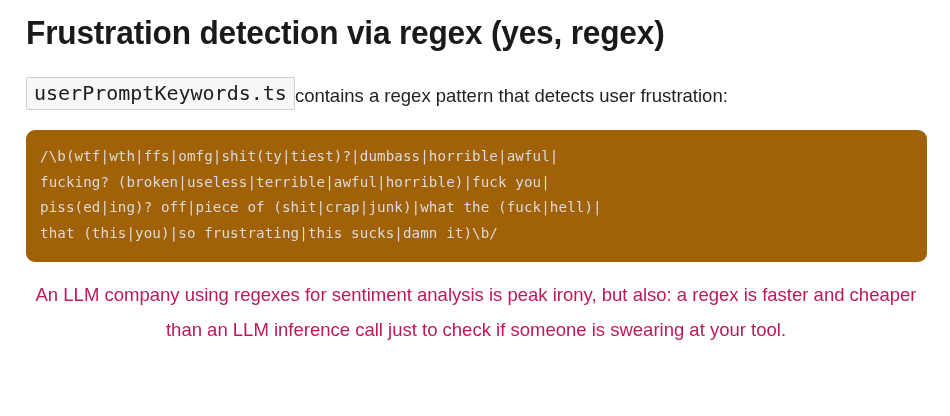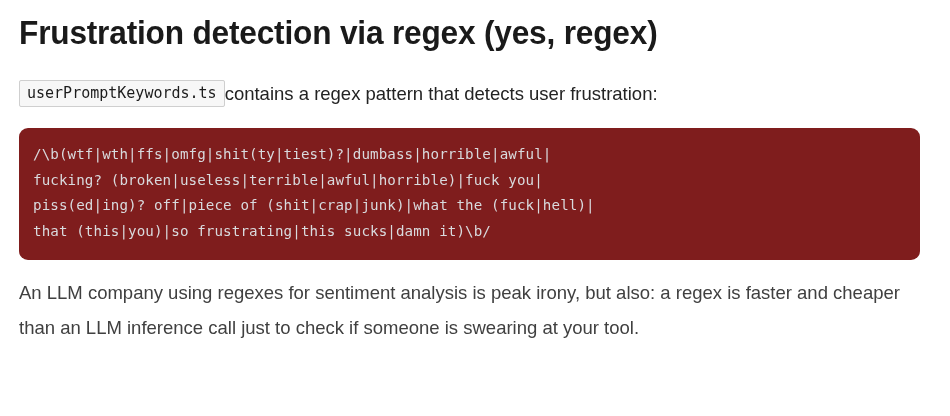--- a/index.html
+++ b/index.html
@@ -13,20 +13,21 @@
     overflow: hidden;
     font-family: "Liberation Sans", sans-serif;
     color: #1f1f1f;
     -webkit-font-smoothing: antialiased;
   }
 
   .page {
     padding: 0 19px;
     box-sizing: border-box;
     width: 859px;
+    margin-left: 7px;
   }
 
   .article-title {
     font-family: "Liberation Sans Narrow", "Liberation Sans", sans-serif;
     font-weight: bold;
     font-size: 34px;
     line-height: 40px;
     letter-spacing: -0.2px;
     color: #1a1a1a;
     margin: 12px 0 0 0;
@@ -38,55 +39,56 @@
   .intro-para {
     font-size: 18.5px;
     line-height: 26px;
     color: #232323;
     margin: 28px 0 0 0;
     white-space: nowrap;
   }
 
   .inline-code {
     font-family: "DejaVu Sans Mono", "Liberation Mono", monospace;
-    font-size: 15px;
+    font-size: 20px;
     background: #f7f7f7;
     border: 1px solid #cfcfcf;
     border-radius: 2px;
     padding: 3px 7px 4px 7px;
     color: #1c1c1c;
     white-space: pre;
     vertical-align: 2px;
   }
 
   .code-block {
     margin: 21px 0 0 0;
-    background: #7f1d1d;
+    background: #a16207;
     border-radius: 9px;
     padding: 14px 0 16px 0;
     width: 901px;
     box-sizing: border-box;
   }
 
   .code-line {
     font-family: "DejaVu Sans Mono", "Liberation Mono", monospace;
     font-size: 14.2px;
     line-height: 25.5px;
     color: #d9dadd;
     white-space: pre;
     padding: 0 14px;
     letter-spacing: 0.1px;
   }
 
   .body-para {
     font-size: 18.5px;
     line-height: 35px;
-    color: #404040;
+    color: #be185d;
     margin: 15px 0 0 0;
     width: 900px;
+    text-align: center;
   }
 </style>
 </head>
 <body>
 
 <div class="page">
 
   <h1 class="article-title">Frustration detection via regex (yes, regex)</h1>
 
   <p class="intro-para">

